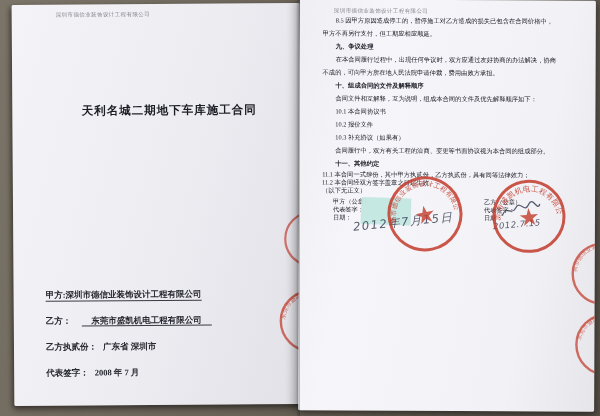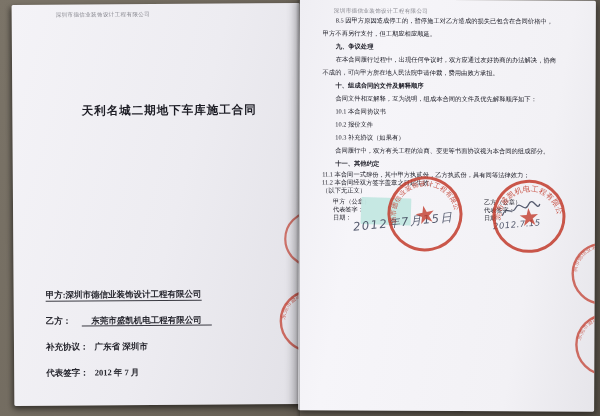--- a/index.html
+++ b/index.html
@@ -59,24 +59,24 @@
     <div class="cover-title">天利名城二期地下车库施工合同</div>
 
     <div class="cover-fields">
       <div class="cover-row">
         <span class="u"><span>甲方:</span><span>深圳市德信业装饰设计工程有限公司</span></span>
       </div>
       <div class="cover-row">
         <span>乙方：</span><span class="gap"></span><span class="u pad">东莞市盛凯机电工程有限公司</span>
       </div>
       <div class="cover-row">
-        <span>补充协议：</span><span class="gap" style="width:6px;"></span><span>广东省 深圳市</span>
+        <span>乙方执贰份：</span><span class="gap" style="width:6px;"></span><span>广东省 深圳市</span>
       </div>
       <div class="cover-row">
-        <span>代表签字：</span><span class="gap" style="width:6px;"></span><span>2012 年 7 月</span>
+        <span>代表签字：</span><span class="gap" style="width:6px;"></span><span>2008 年 7 月</span>
       </div>
     </div>
 
     <svg class="edge-seal" style="left:259px;top:196px;" width="80" height="80" viewBox="0 0 80 80">
       <circle cx="40" cy="40" r="27" fill="none" stroke="#c23b2c" stroke-width="2.2" opacity="0.75"></circle>
     </svg>
     <svg class="edge-seal" style="left:257px;top:278px;" width="80" height="80" viewBox="0 0 80 80">
       <circle cx="40" cy="40" r="30" fill="none" stroke="#c23b2c" stroke-width="2.4" opacity="0.8"></circle>
       <path id="arcL2" d="M 14 40 A 26 26 0 0 1 66 40" fill="none"></path>
       <text font-size="6" fill="#c23b2c" opacity="0.8">

